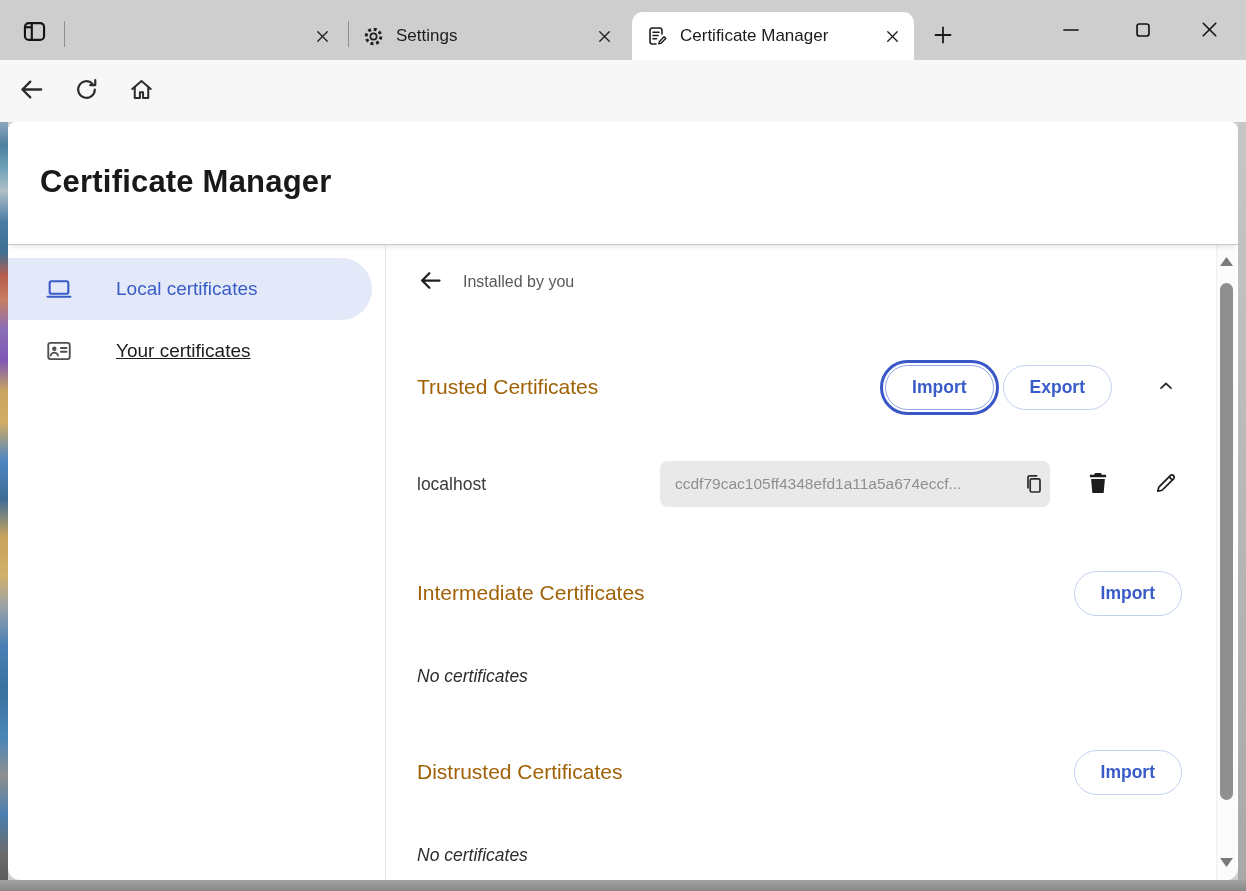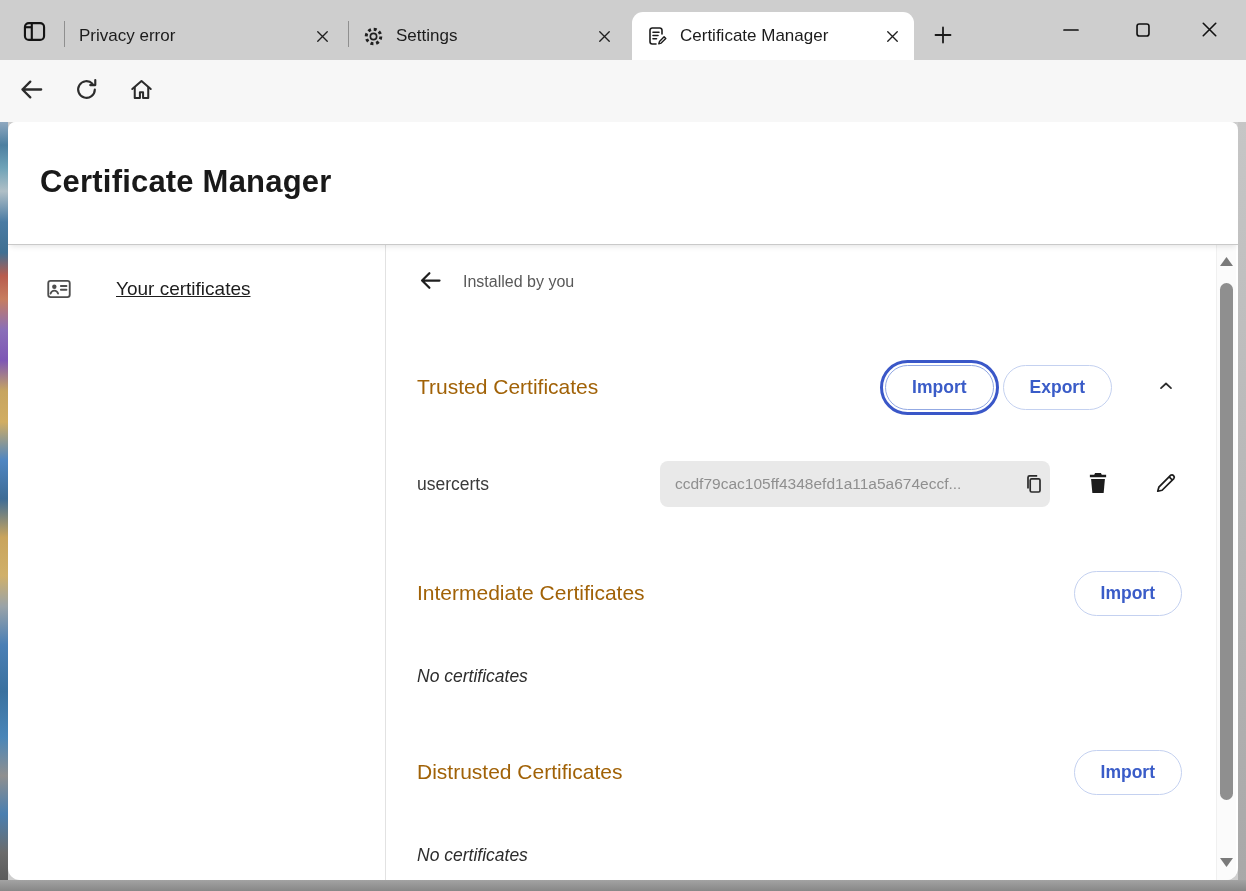--- a/index.html
+++ b/index.html
@@ -109,21 +109,20 @@
         <svg width="27" height="27" viewBox="0 0 24 24" fill="none" stroke="#141414" stroke-width="1.9">
             <rect x="3.5" y="4.5" width="17" height="15" rx="3.5"></rect>
             <line x1="9.6" y1="4.5" x2="9.6" y2="19.5"></line>
             <line x1="3.9" y1="8.2" x2="9.4" y2="8.2"></line>
           </svg>
       </span>
     </button>
     <div class="tab-sep sep1"></div>
 
     <div class="tab tab-privacy">
-      <span class="tab-label">Privacy error</span>
       <button class="tab-close">
         <svg width="19" height="19" viewBox="0 0 24 24" fill="none" stroke="#1f1f1f" stroke-width="1.7" stroke-linecap="round">
             <path d="M6 6 18 18M18 6 6 18"></path>
           </svg>
       </button>
     </div>
     <div class="tab-sep sep2"></div>
 
     <div class="tab tab-settings">
       <span class="tab-favicon">
@@ -261,20 +260,29 @@
   <div class="desk-bottom"></div>
 
   <div class="card">
     <div class="card-header">
       <div class="page-title">Certificate Manager</div>
     </div>
 
     <div class="card-body">
 
       <div class="sidebar">
+        <div class="side-item selected">
+          <span class="icn">
+            <svg width="28" height="28" viewBox="0 0 24 24" fill="none" stroke="#3a5cc8" stroke-width="1.8" stroke-linecap="round">
+                <rect x="4" y="5.3" width="16" height="10.8" rx="1.6"></rect>
+                <path d="M2.2 18.6h19.6"></path>
+              </svg>
+          </span>
+          <span class="lbl">Local certificates</span>
+        </div>
         <div class="side-item plain">
           <span class="icn">
             <svg width="28" height="28" viewBox="0 0 24 24" fill="none" stroke="#4e4e4e" stroke-width="1.6" stroke-linecap="round">
                 <rect x="2.8" y="5" width="18.4" height="14" rx="2"></rect>
                 <circle cx="8" cy="10.1" r="1.9" fill="#4e4e4e" stroke="none"></circle>
                 <path d="M4.8 15.9c.6-1.7 1.8-2.5 3.2-2.5s2.6.8 3.2 2.5"></path>
                 <path d="M13.6 9.4h4.8M13.6 12.6h4.8"></path>
               </svg>
           </span>
           <span class="lbl">Your certificates</span>
@@ -303,21 +311,21 @@
           <button class="chev-btn">
             <span>
               <svg width="20" height="20" viewBox="0 0 24 24" fill="none" stroke="#2d2d2d" stroke-width="2.1" stroke-linecap="round" stroke-linejoin="round">
                   <path d="M6 14.5 12 9l6 5.5"></path>
                 </svg>
             </span>
           </button>
         </div>
 
         <div class="cert-row">
-          <span class="cert-name">usercerts</span>
+          <span class="cert-name">localhost</span>
           <span class="spacer"></span>
           <div class="hash-pill">
             <span class="hash-text">ccdf79cac105ff4348efd1a11a5a674eccf...</span>
             <button class="copy-btn">
               <svg width="24" height="24" viewBox="0 0 24 24" fill="none" stroke="#2b2b2b" stroke-width="1.7" stroke-linejoin="round">
                   <rect x="8.2" y="6.8" width="9.8" height="13.2" rx="1.4"></rect>
                   <path d="M6 16.6V5.4A1.6 1.6 0 0 1 7.6 3.8h7.6"></path>
                 </svg>
             </button>
           </div>

